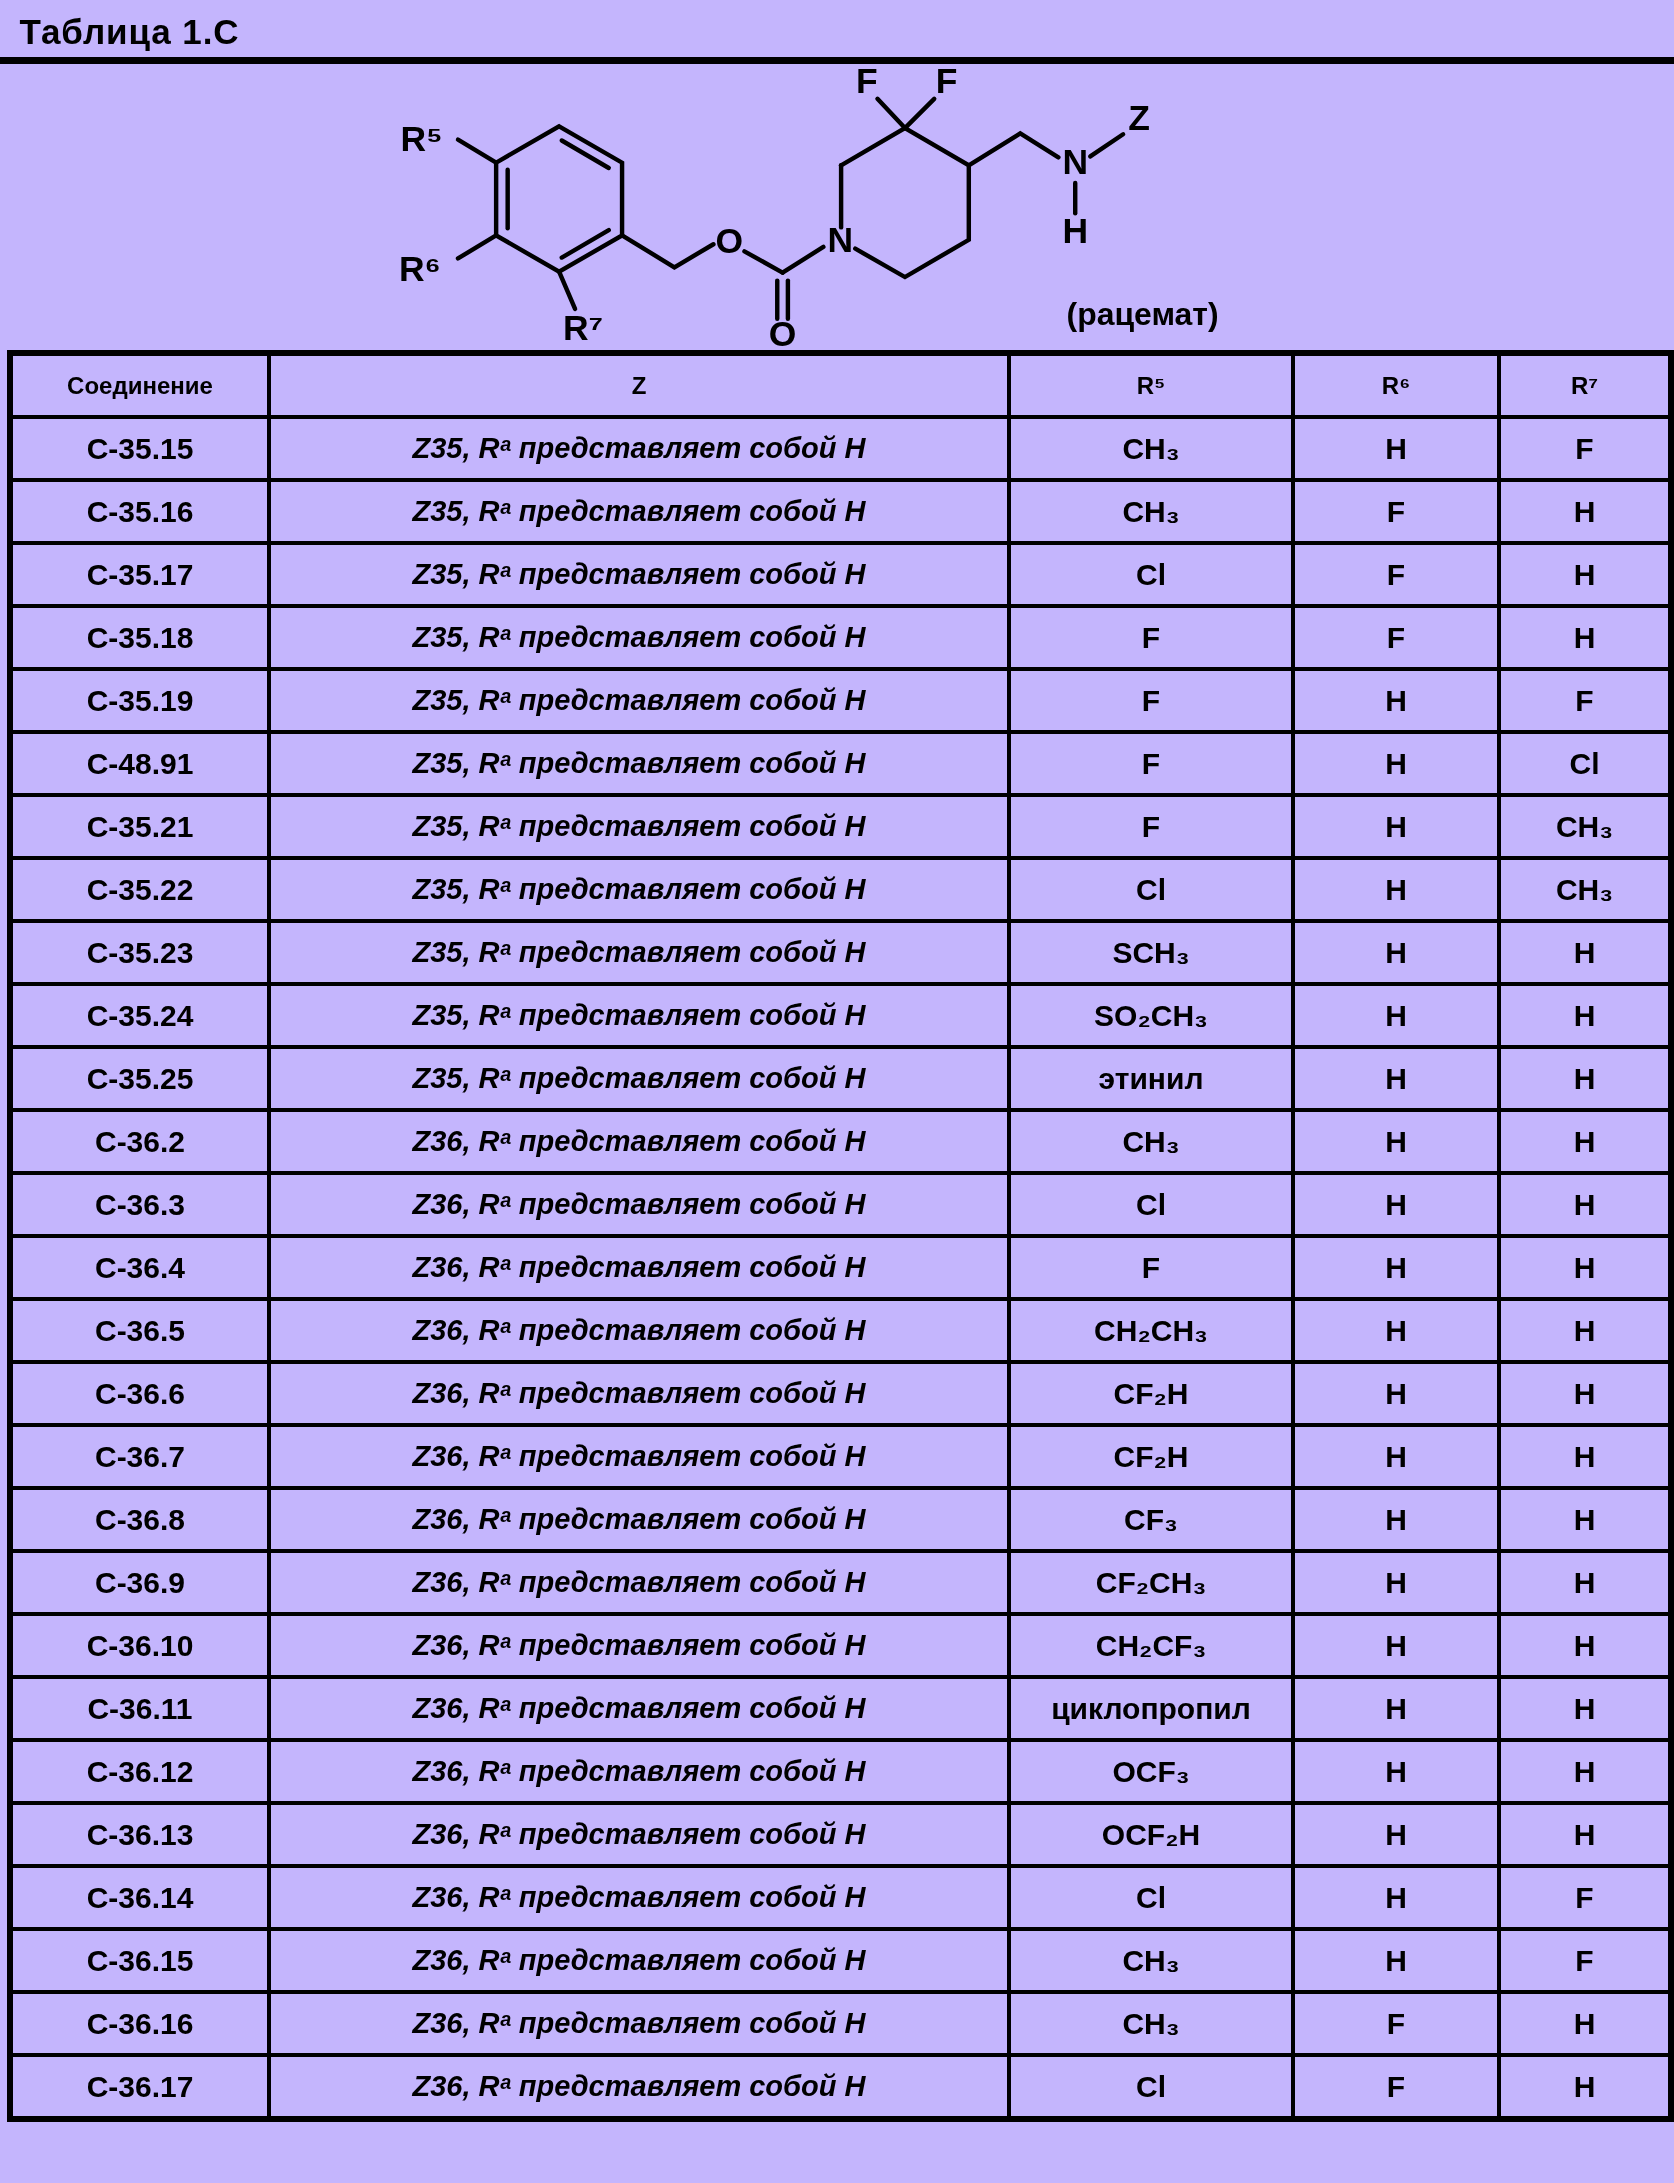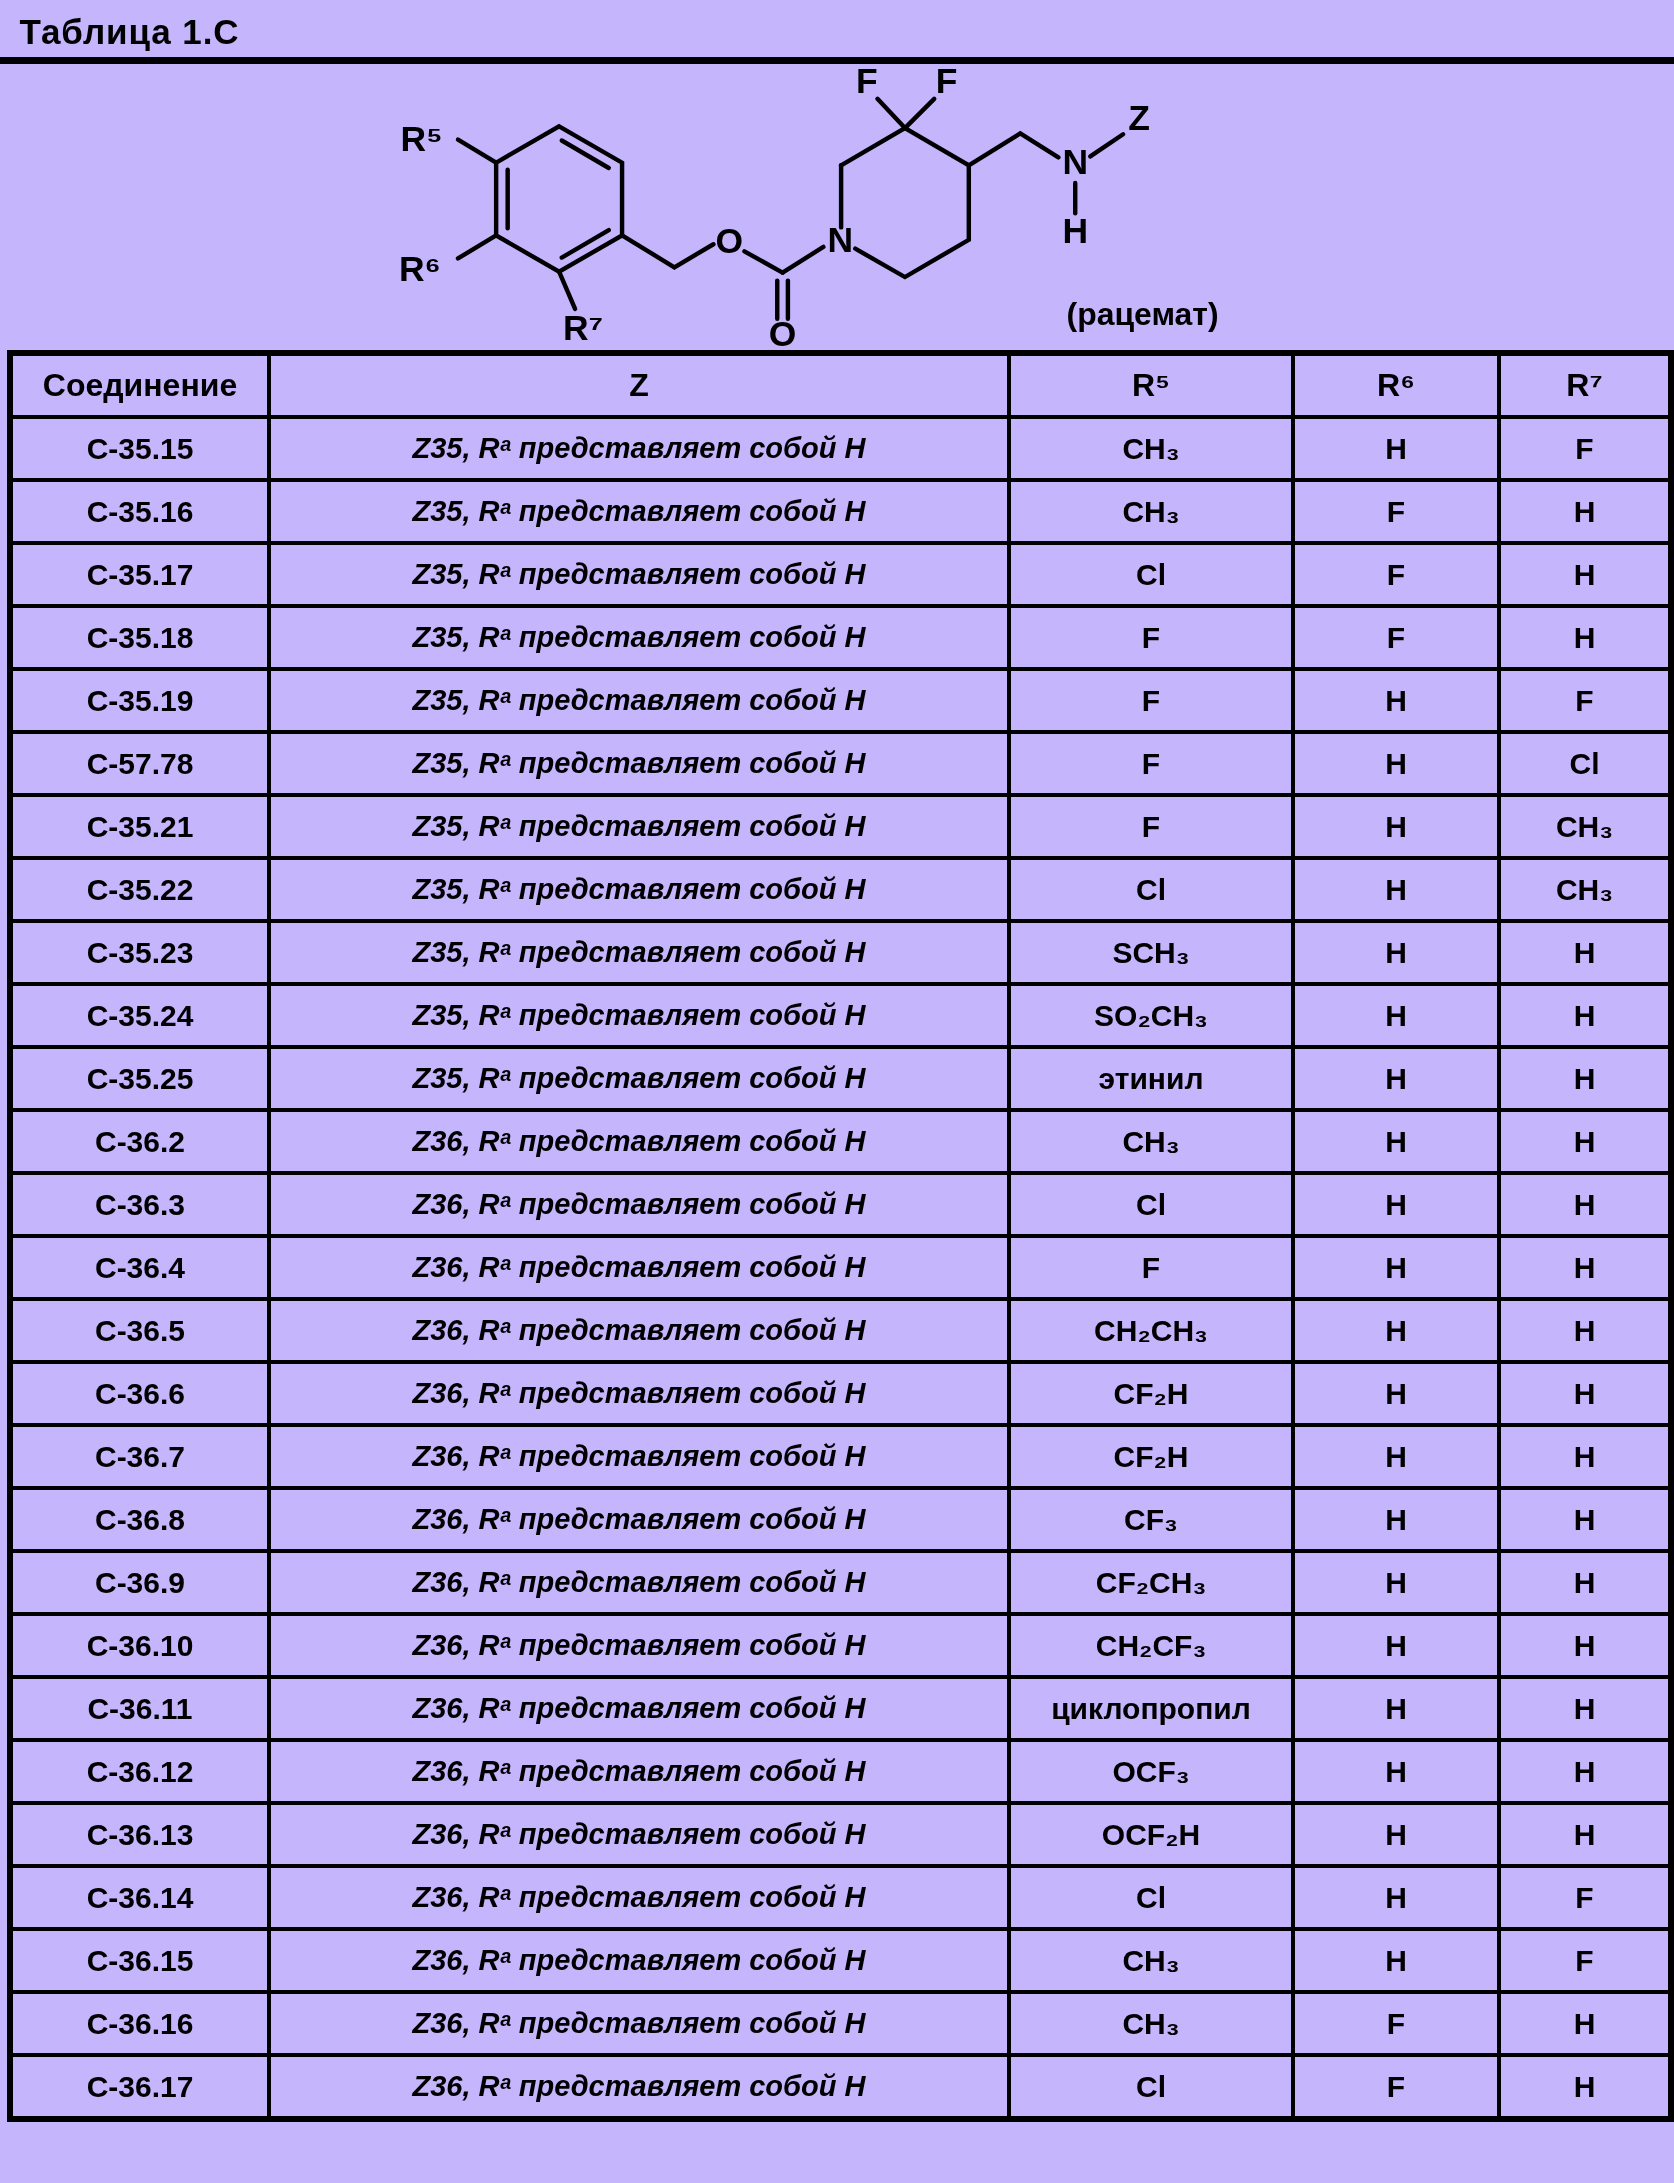--- a/index.html
+++ b/index.html
@@ -26,21 +26,21 @@
   table.compounds {
     border-collapse:collapse; table-layout:fixed;
     margin-left:7px; width:1661px;
     border:6.2px solid #000;
   }
   .compounds th, .compounds td {
     border:4.4px solid #000; text-align:center; vertical-align:middle;
     height:59px; padding:0 3.5px; font-weight:bold; font-size:30px;
     overflow:hidden; white-space:nowrap;
   }
-  .compounds th { font-size:32px; }
+  .compounds th { font-size:24px; }
   .compounds td:nth-child(2) { font-size:29px;font-style:italic; }
 </style>
 </head>
 <body>
 
 <div class="page">
 
   <div class="title">Таблица 1.С</div>
   <div class="rule"></div>
 
@@ -137,21 +137,21 @@
           <td>H</td>
         </tr>
         <tr>
           <td>C-35.19</td>
           <td>Z35, Rᵃ представляет собой H</td>
           <td>F</td>
           <td>H</td>
           <td>F</td>
         </tr>
         <tr>
-          <td>C-57.78</td>
+          <td>C-48.91</td>
           <td>Z35, Rᵃ представляет собой H</td>
           <td>F</td>
           <td>H</td>
           <td>Cl</td>
         </tr>
         <tr>
           <td>C-35.21</td>
           <td>Z35, Rᵃ представляет собой H</td>
           <td>F</td>
           <td>H</td>

